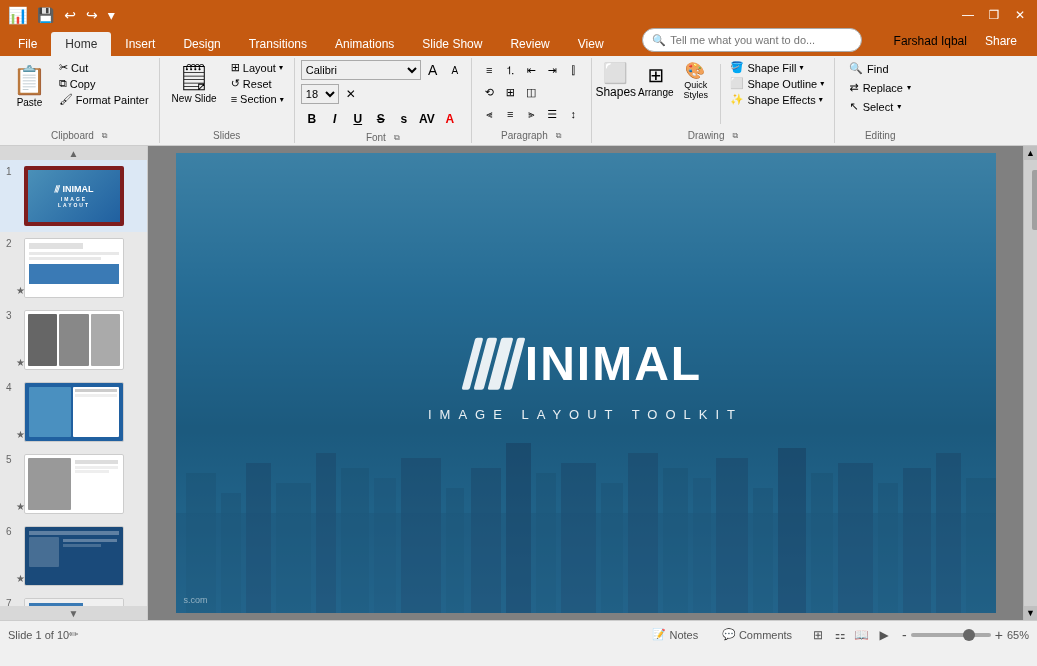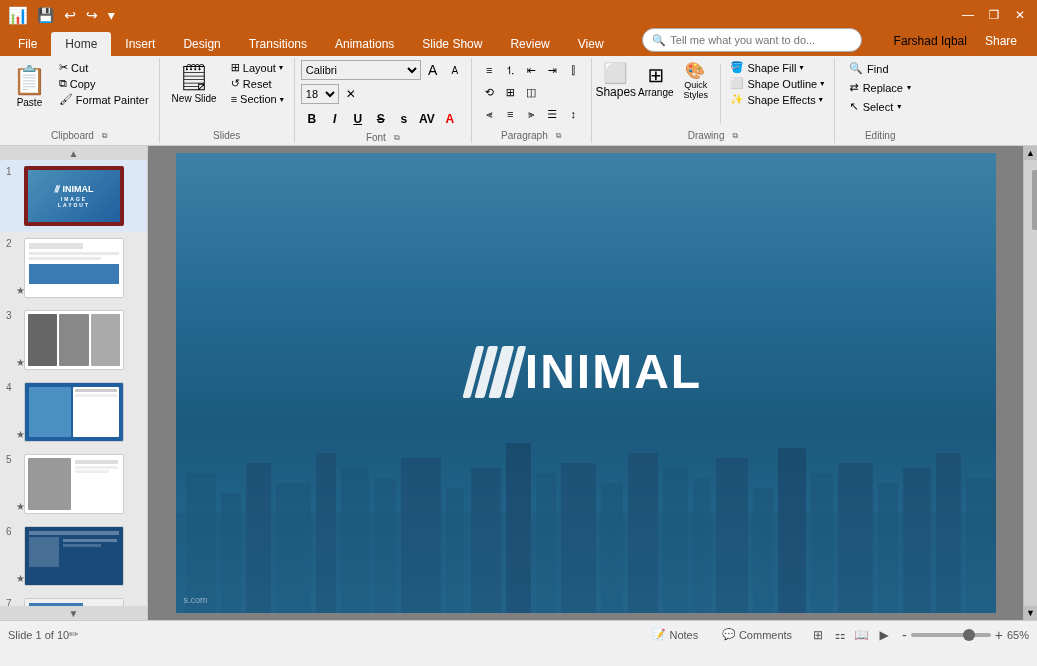--- a/index.html
+++ b/index.html
@@ -679,20 +679,21 @@
           <div class="slide-logo-area">
             <div class="logo-icon">
               <div class="logo-stripes">
                 <div class="stripe" style="width:8px;transform:skewX(-15deg);"></div>
                 <div class="stripe" style="width:10px;transform:skewX(-15deg);"></div>
                 <div class="stripe" style="width:12px;transform:skewX(-15deg);"></div>
                 <div class="stripe" style="width:8px;transform:skewX(-15deg);"></div>
               </div>
               <span class="logo-text-main">INIMAL</span>
             </div>
+            <div class="logo-text-sub">IMAGE LAYOUT TOOLKIT</div>
           </div>
 
           <div style="position:absolute;bottom:8px;left:8px;color:rgba(255,255,255,0.5);font-size:9px;">s.com</div>
         </div>
       </div>
 
       <div class="canvas-scrollbar">
         <div class="cs-btn">▲</div>
         <div class="cs-track">
           <div class="cs-thumb"></div>

